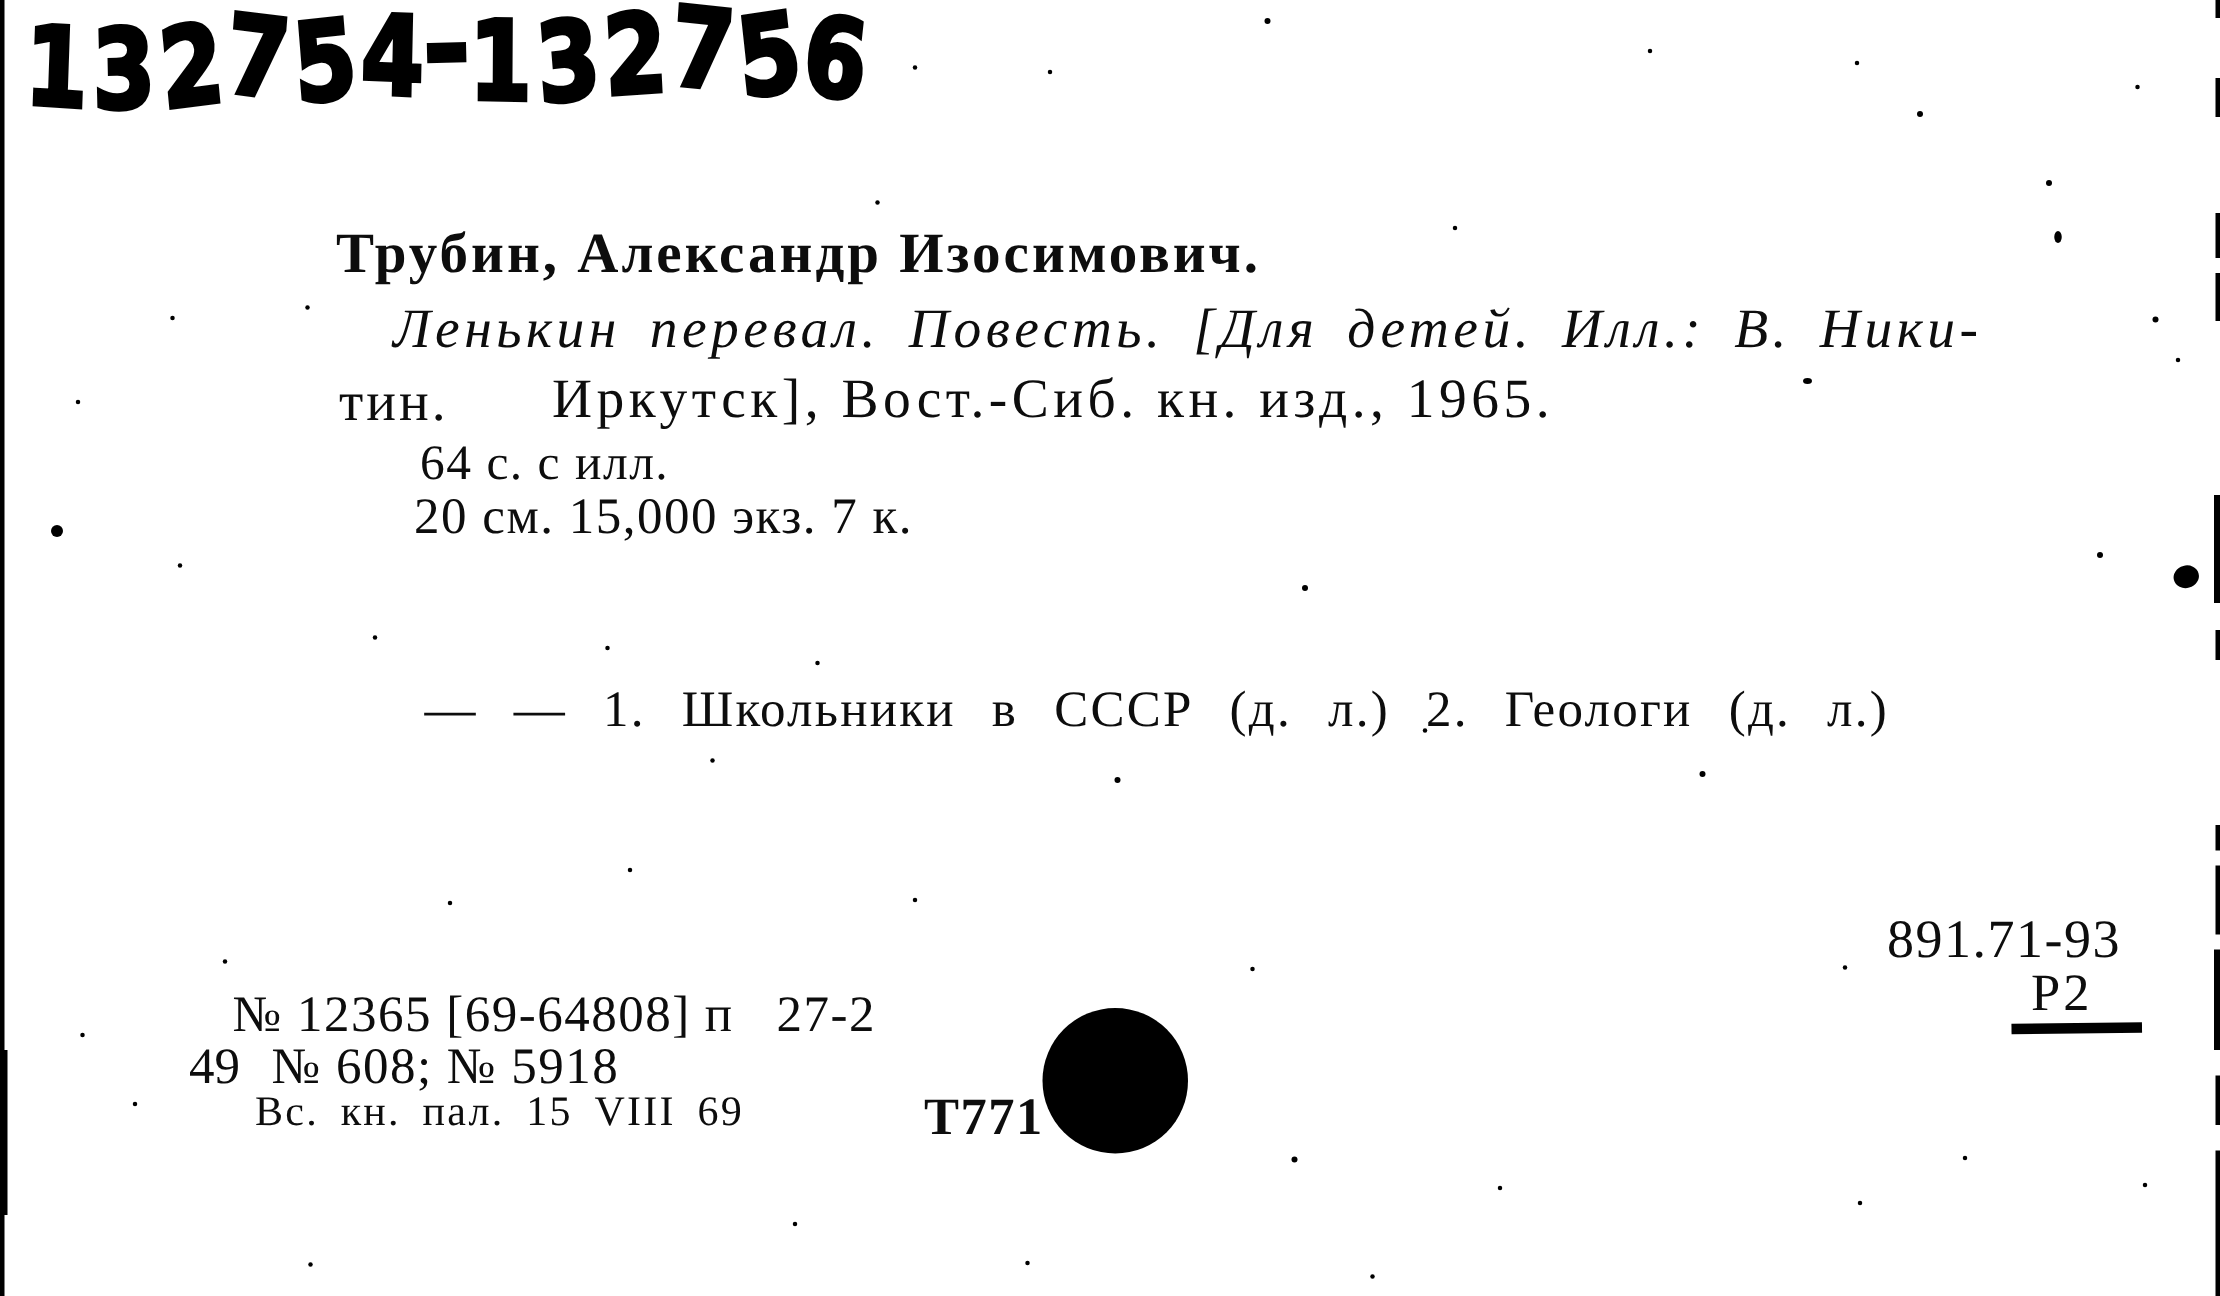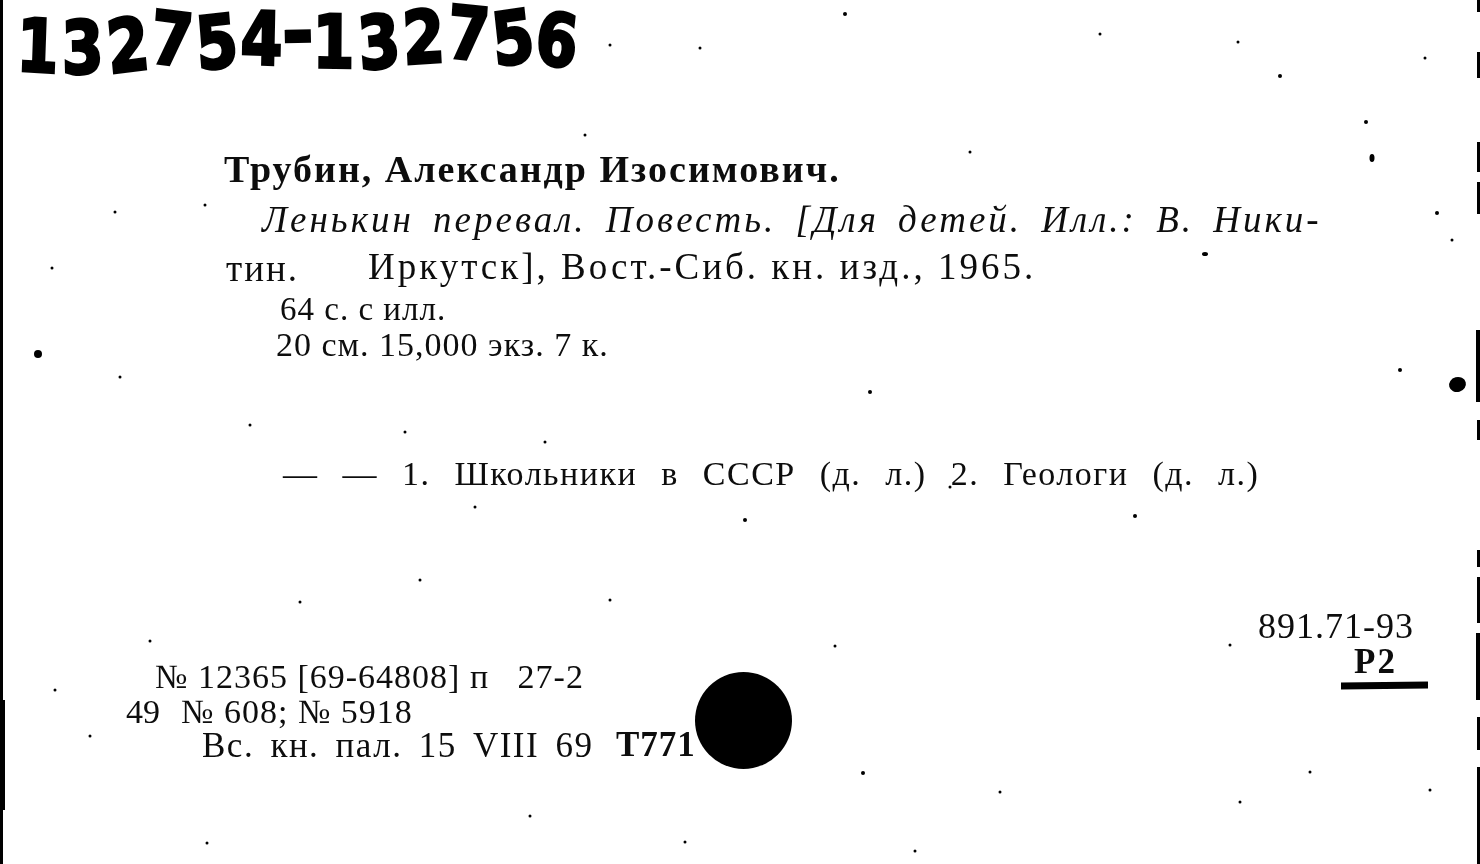--- a/index.html
+++ b/index.html
@@ -41,26 +41,26 @@
   .handwritten .hc:nth-child(13){transform:rotate(9deg) translateY(5px);}
 
   .author{left:224px;top:150px;font-size:38px;font-weight:bold;letter-spacing:2px;}
   .title-l1{left:262px;top:201px;font-size:37px;letter-spacing:3px;word-spacing:7px;font-style:italic;}
   .title-l2a{left:226px;top:250px;font-size:37px;letter-spacing:2px;}
   .title-l2b{left:368px;top:248px;font-size:37px;letter-spacing:3px;}
   .collation{left:280px;top:293px;font-size:33px;letter-spacing:1px;}
   .format{left:276px;top:328px;font-size:34px;letter-spacing:1px;}
   .tracings{left:283px;top:457px;font-size:34px;letter-spacing:1.5px;word-spacing:14px;}
   .udc{left:1258px;top:608px;font-size:36px;letter-spacing:1px;}
-  .litcode{left:1354px;top:644px;font-size:35px;font-weight:bold;letter-spacing:2px;}
+  .litcode{left:1354px;top:644px;font-size:35px;font-weight:normal;letter-spacing:2px;}
   .litcode-underline{position:absolute;left:1341px;top:682px;width:87px;height:7px;background:#000;transform:rotate(-0.6deg);}
   .reg1{left:155px;top:660px;font-size:34px;letter-spacing:1px;}
   .reg2-prefix{left:126px;top:695px;font-size:34px;font-weight:normal;}
   .reg2{left:181px;top:695px;font-size:34px;letter-spacing:1px;}
-  .reg3{left:202px;top:728px;font-size:35px;letter-spacing:1.5px;word-spacing:6px;}
+  .reg3{left:170px;top:728px;font-size:28px;letter-spacing:1.5px;word-spacing:6px;}
   .author-mark{left:616px;top:727px;font-size:35px;font-weight:bold;letter-spacing:1px;}
 
   .punch-hole{position:absolute;left:695px;top:672px;width:97px;height:97px;background:#000;border-radius:50%;}
 
   .edge{position:absolute;background:#000;}
   .edge-left{left:0;top:0;width:3px;height:864px;}
   .edge-left-thick{left:0;top:700px;width:5px;height:110px;}
   .blob{position:absolute;left:1449px;top:377px;width:17px;height:15px;background:#000;border-radius:50%;transform:rotate(-15deg);}
 
   .noise{position:absolute;left:0;top:0;pointer-events:none;}

